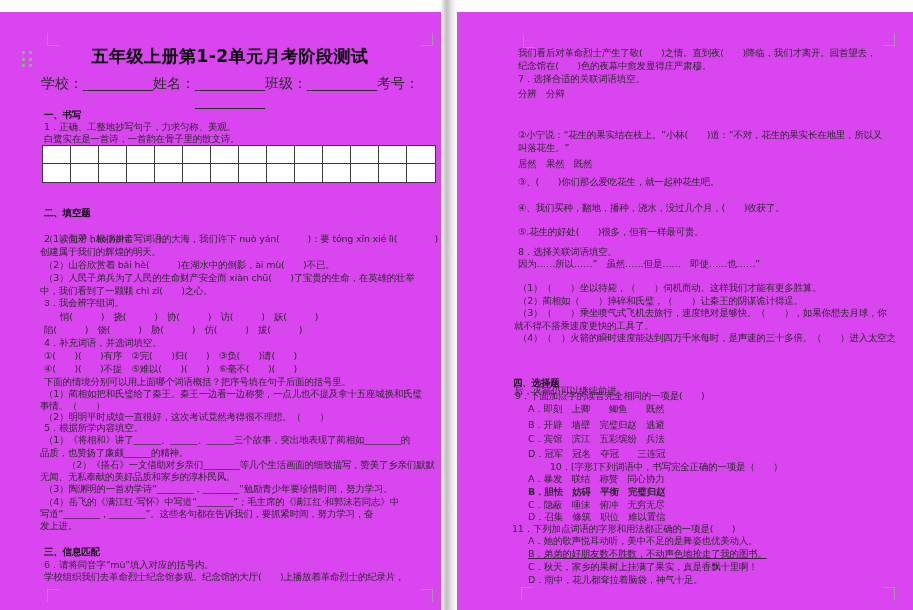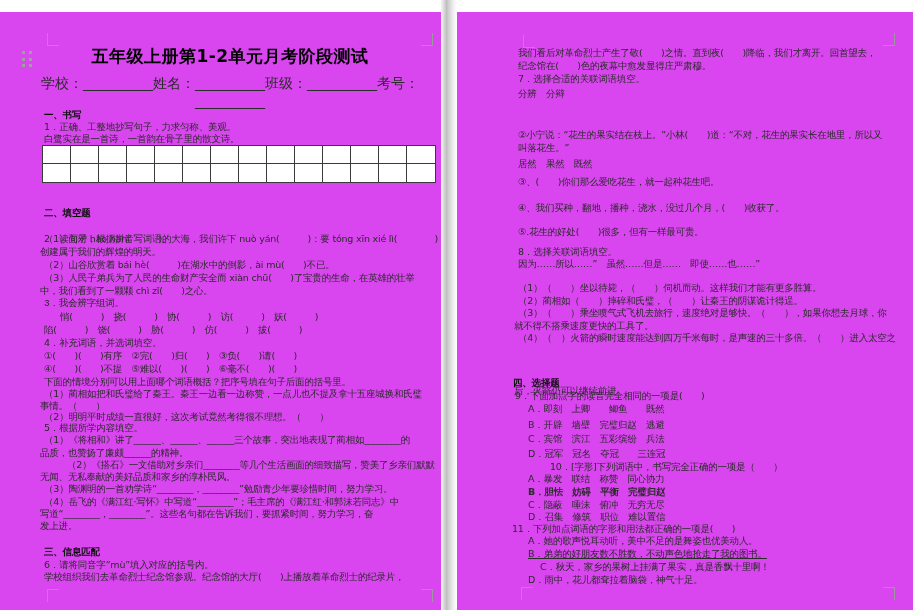--- a/index.html
+++ b/index.html
@@ -166,15 +166,15 @@
   <div class="line" style="left:71px;top:421px;">C．宾馆　滨江　五彩缤纷　兵法</div>
   <div class="line" style="left:71px;top:436px;">D．冠军　冠名　夺冠　　三连冠</div>
   <div class="line" style="left:55px;top:449px;margin-left:38px;">10．[字形]下列词语中，书写完全正确的一项是（　　）</div>
   <div class="line" style="left:71px;top:461px;">A．暴发　联结　称赞　同心协力</div>
   <div class="line" style="left:71px;top:474px;font-weight:bold;">B．胆怯　妨碍　平衡　完璧归赵</div>
   <div class="line" style="left:71px;top:487px;">C．隐蔽　唾沫　俯冲　无穷无尽</div>
   <div class="line" style="left:71px;top:499px;text-align:right;">D．召集　修筑　职位　难以置信</div>
   <div class="line" style="left:55px;top:511px;">11．下列加点词语的字形和用法都正确的一项是(　　)</div>
   <div class="line" style="left:71px;top:523px;">A．她的歌声悦耳动听，美中不足的是舞姿也优美动人。</div>
   <div class="line" style="left:71px;top:536px;text-decoration:underline;">B．弟弟的好朋友数不胜数，不动声色地抢走了我的图书。</div>
-  <div class="line" style="left:71px;top:549px;margin-left:12px;">C．秋天，家乡的果树上挂满了果实，真是香飘十里啊！</div>
+  <div class="line" style="left:71px;top:549px;">C．秋天，家乡的果树上挂满了果实，真是香飘十里啊！</div>
   <div class="line" style="left:71px;top:562px;">D．雨中，花儿都耷拉着脑袋，神气十足。</div>
 </div>
 
 </body></html>

